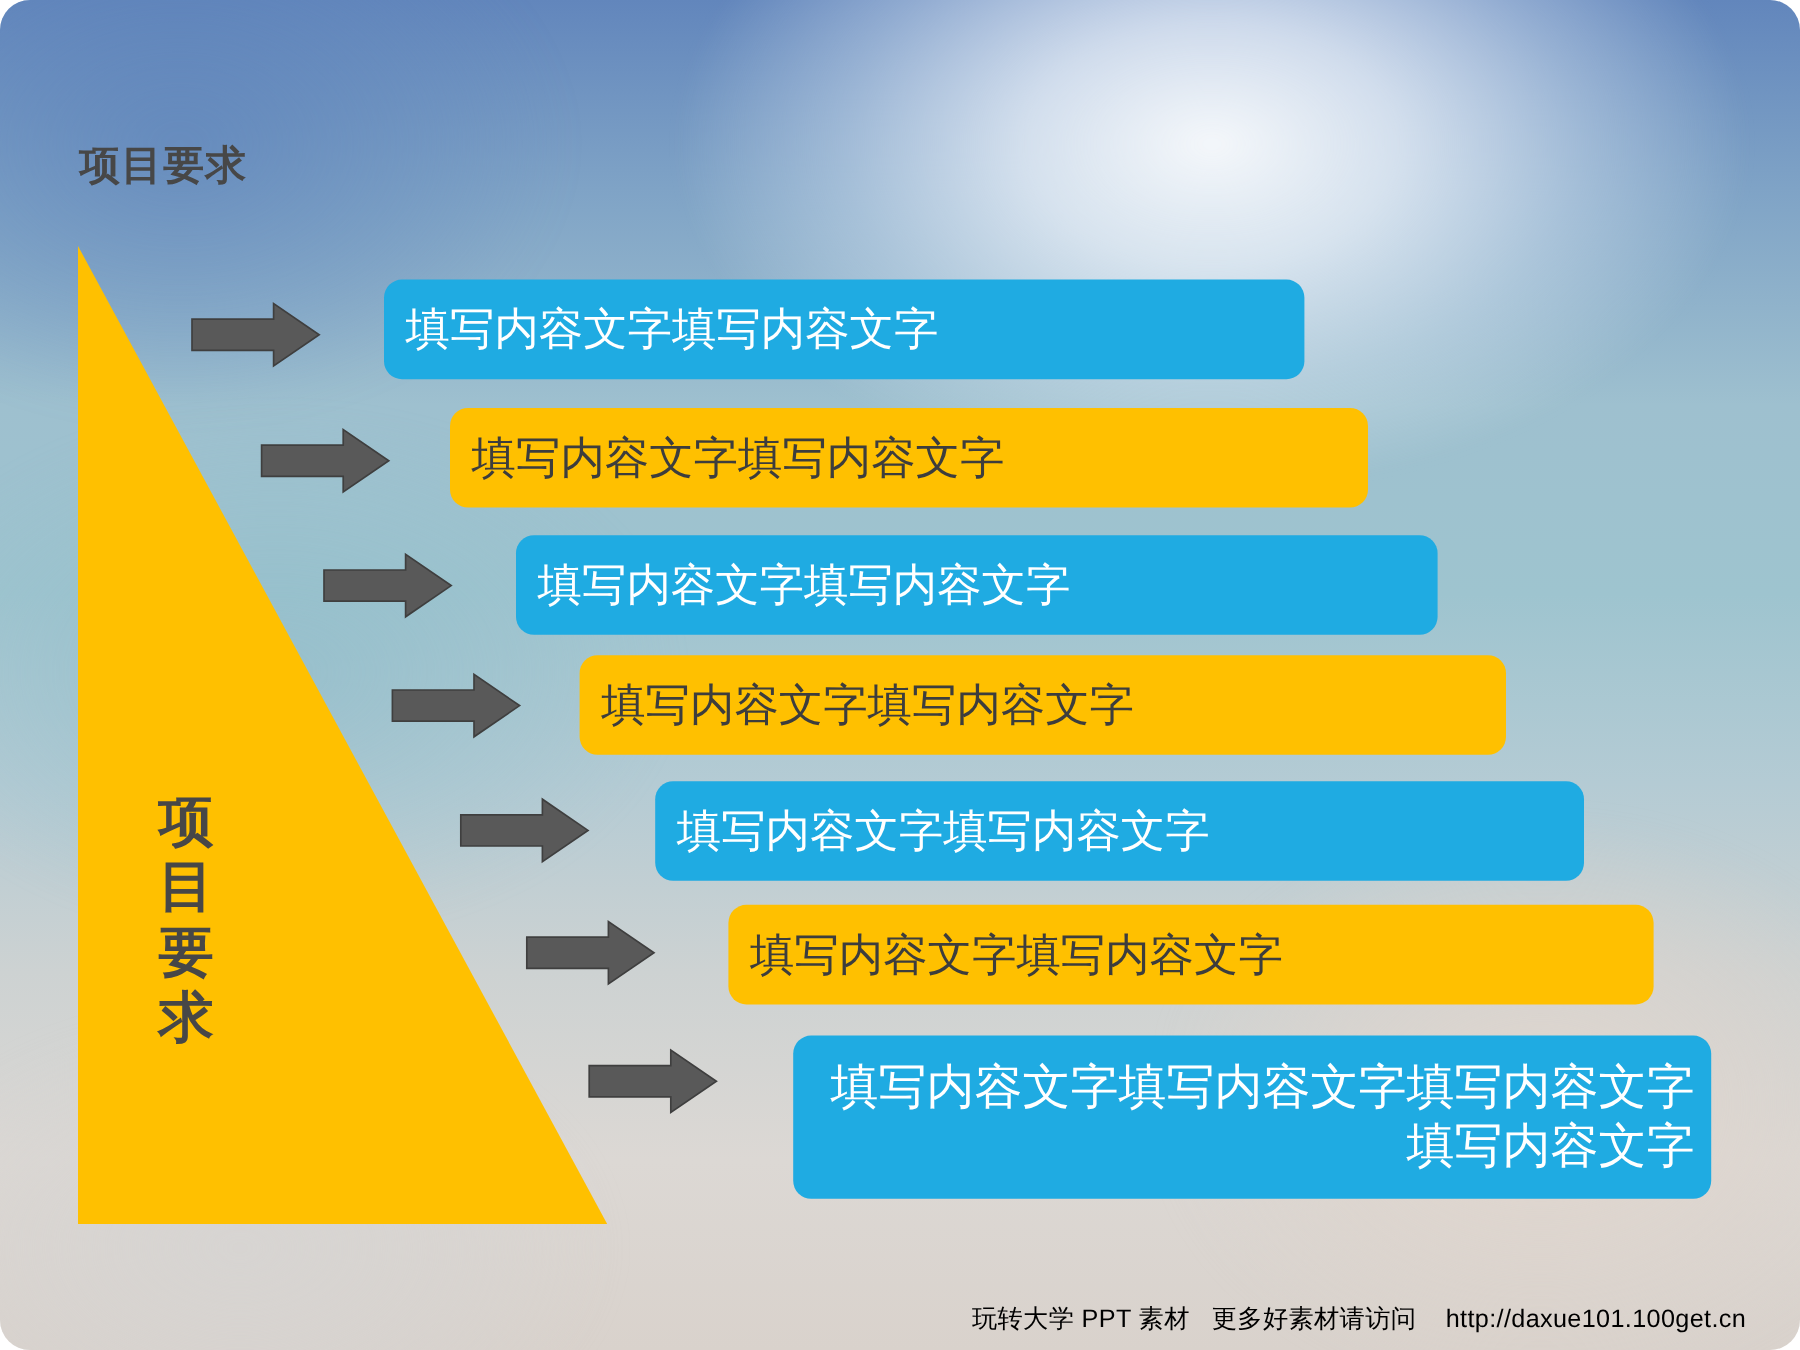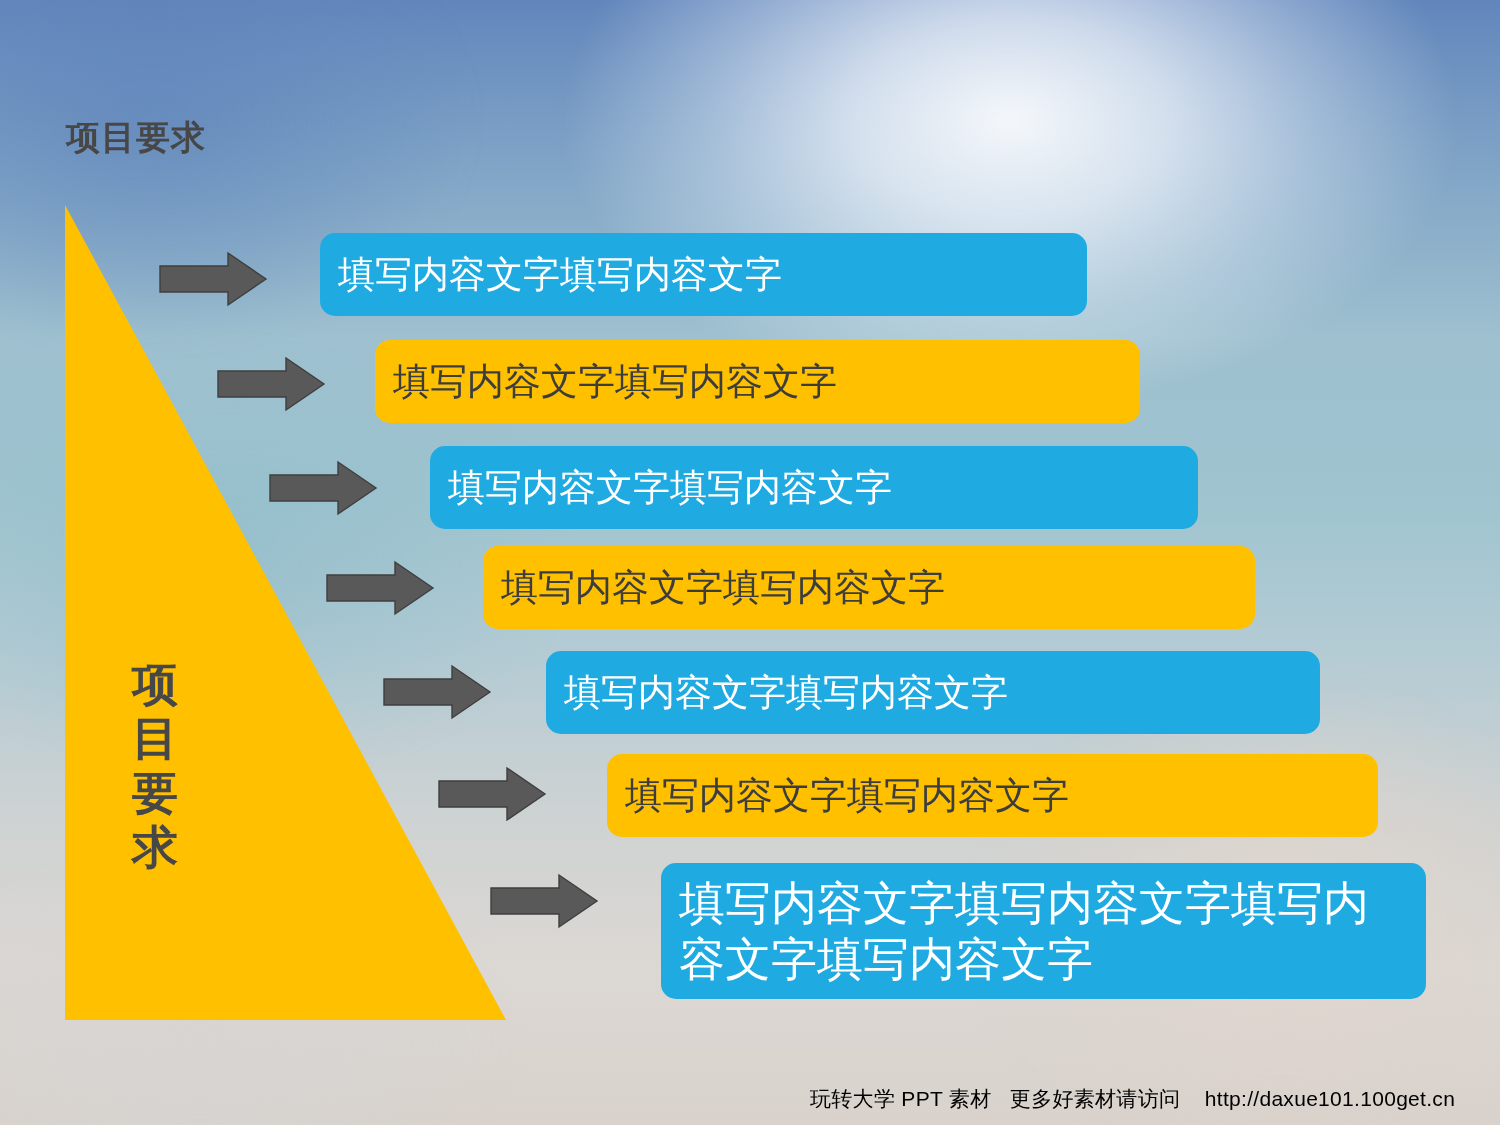--- a/index.html
+++ b/index.html
@@ -9,20 +9,21 @@
   }
   body {
     font-family: "Liberation Sans", "DejaVu Sans", sans-serif;
   }
 
   #slide {
     position: relative;
     width: 1500px;
     height: 1125px;
     overflow: hidden;
+    border-radius: 25px;
   }
 
   
   .bg-base {
     position: absolute;
     inset: 0;
     background:
       linear-gradient(to bottom,
         #6286bc 0%,
         #7fa3c6 14%,
@@ -151,21 +152,21 @@
   .bar.yellow{ background: #ffc000; }
 
   .bar-text {
     font-size: 37px;
     line-height: 1.12;
     width: 100%;
     white-space: pre-line;
   }
   .bar.blue   .bar-text { color: #ffffff; }
   .bar.yellow .bar-text { color: #3d3d3d; }
-  .bar.wrap .bar-text { text-align: left; font-size: 46px; line-height: 1.22; }
+  .bar.wrap .bar-text { text-align: right; font-size: 40px; line-height: 1.22; }
 
   
   .footer {
     position: absolute;
     left: 810px;
     top: 1085px;
     font-size: 21px;
     color: #000000;
     white-space: pre;
     letter-spacing: 0.3px;

